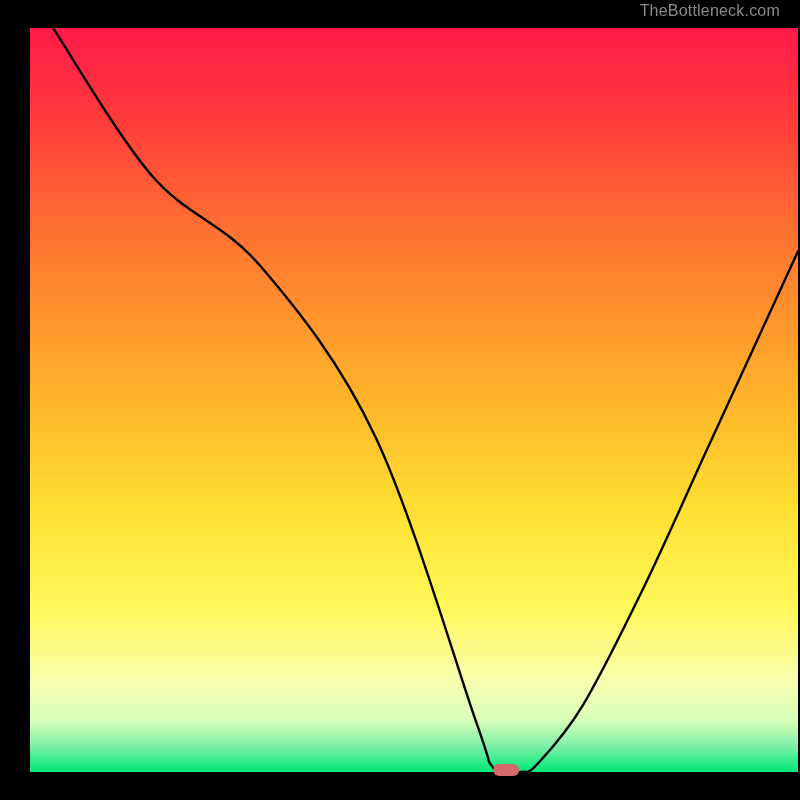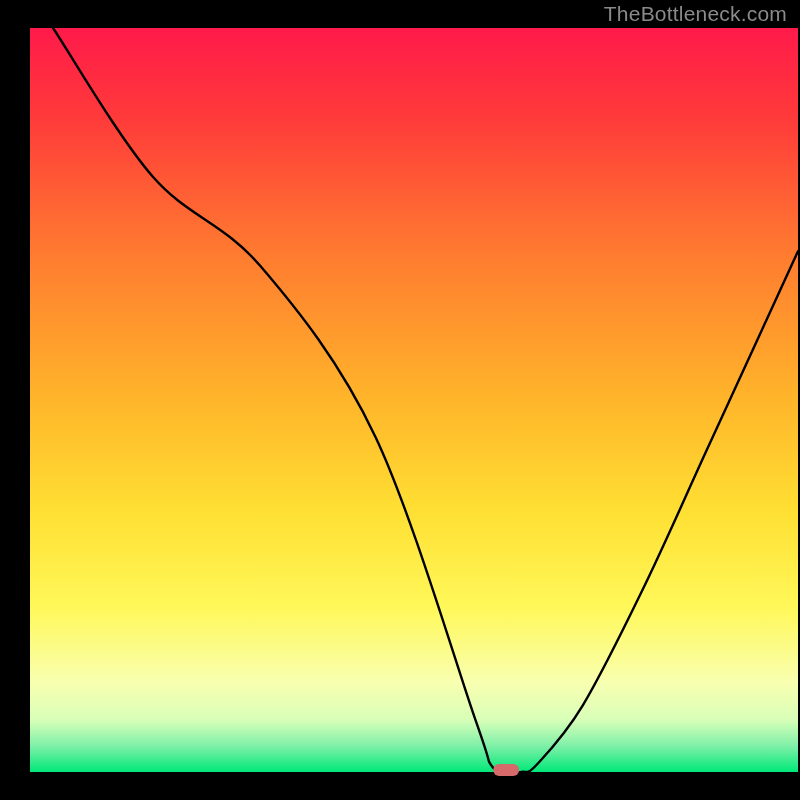--- a/index.html
+++ b/index.html
@@ -15,23 +15,23 @@
     position: relative;
     width: 800px;
     height: 800px;
   }
   svg {
     display: block;
   }
   .attribution {
     position: absolute;
     top: 2px;
-    right: 13px;
+    right: 20px;
     color: #8a8a8a;
-    font-size: 21px;
+    font-size: 16px;
     font-weight: 400;
     letter-spacing: 0.2px;
   }
 </style>
 </head>
 <body>
 
 <div class="container">
   <svg id="chart-svg" width="800" height="800" viewBox="0 0 800 800">
       <defs>

